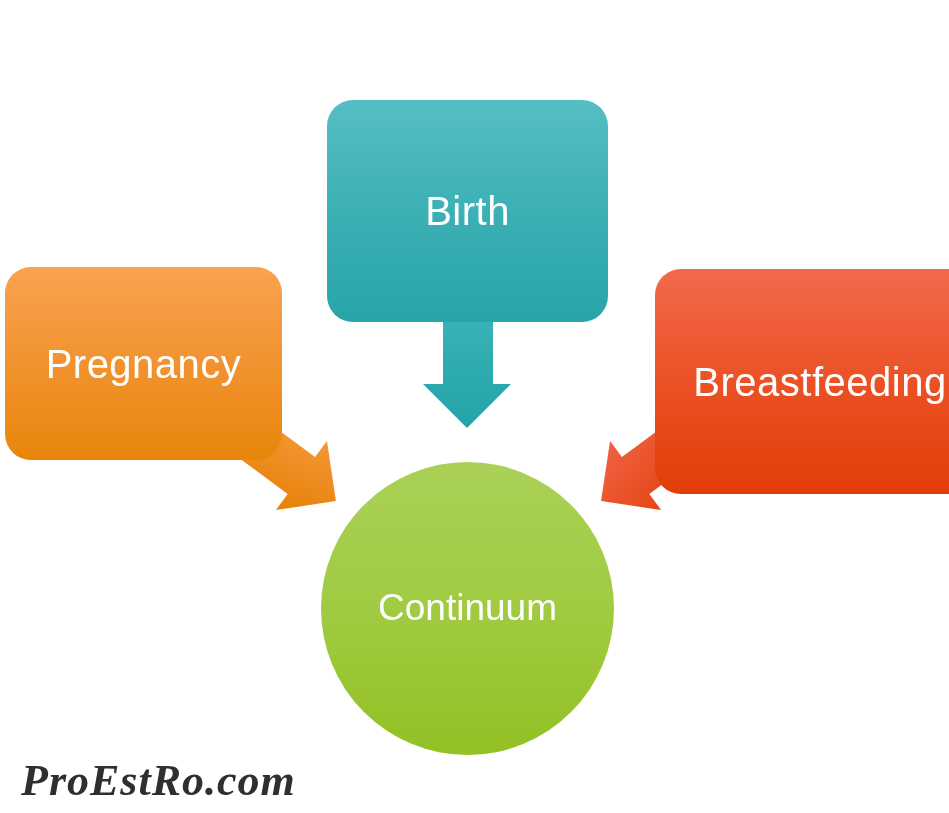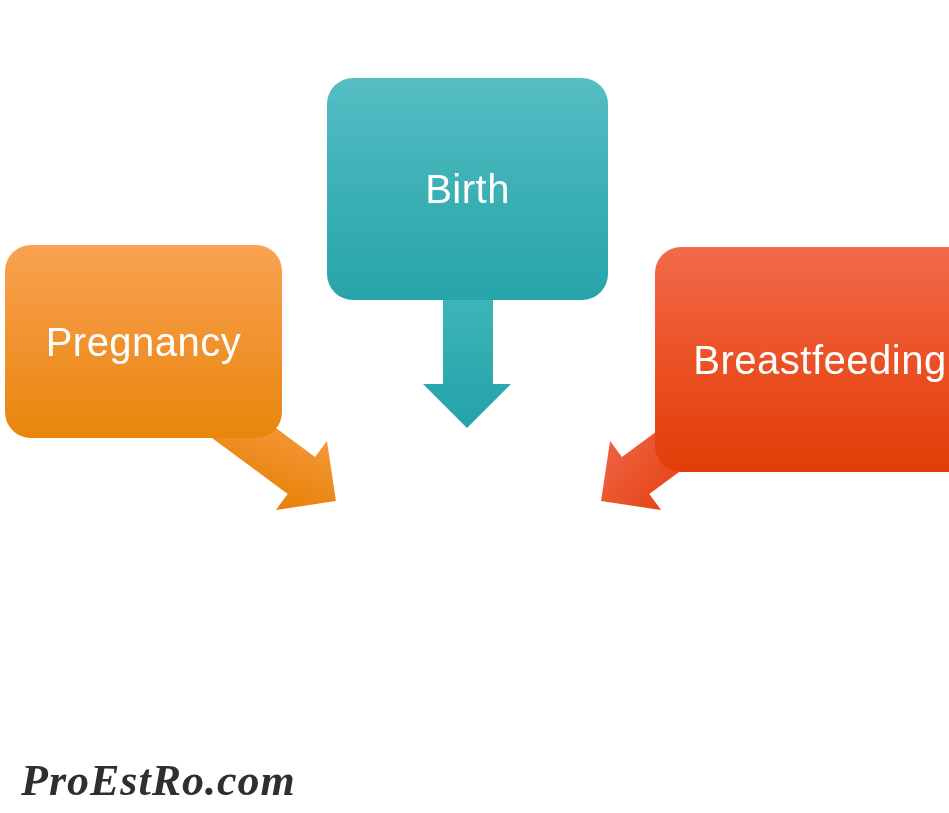--- a/index.html
+++ b/index.html
@@ -22,20 +22,21 @@
     width: 949px;
     height: 813px;
   }
   .node {
     position: absolute;
     display: flex;
     align-items: center;
     justify-content: center;
     color: #ffffff;
     text-align: center;
+    margin-top: 22px;
   }
   .node span {
     display: block;
     line-height: 1.1;
   }
   .box {
     border-radius: 26px;
     font-size: 40px;
     letter-spacing: 0.5px;
   }
@@ -115,16 +116,19 @@
   </div>
 
   <div class="node box birth">
     <span>Birth</span>
   </div>
 
   <div class="node box breastfeeding">
     <span>Breastfeeding</span>
   </div>
 
+  <div class="node circle continuum">
+    <span>Continuum</span>
+  </div>
 
   <div class="watermark">ProEstRo.com</div>
 
 </div>
 
 </body></html>

